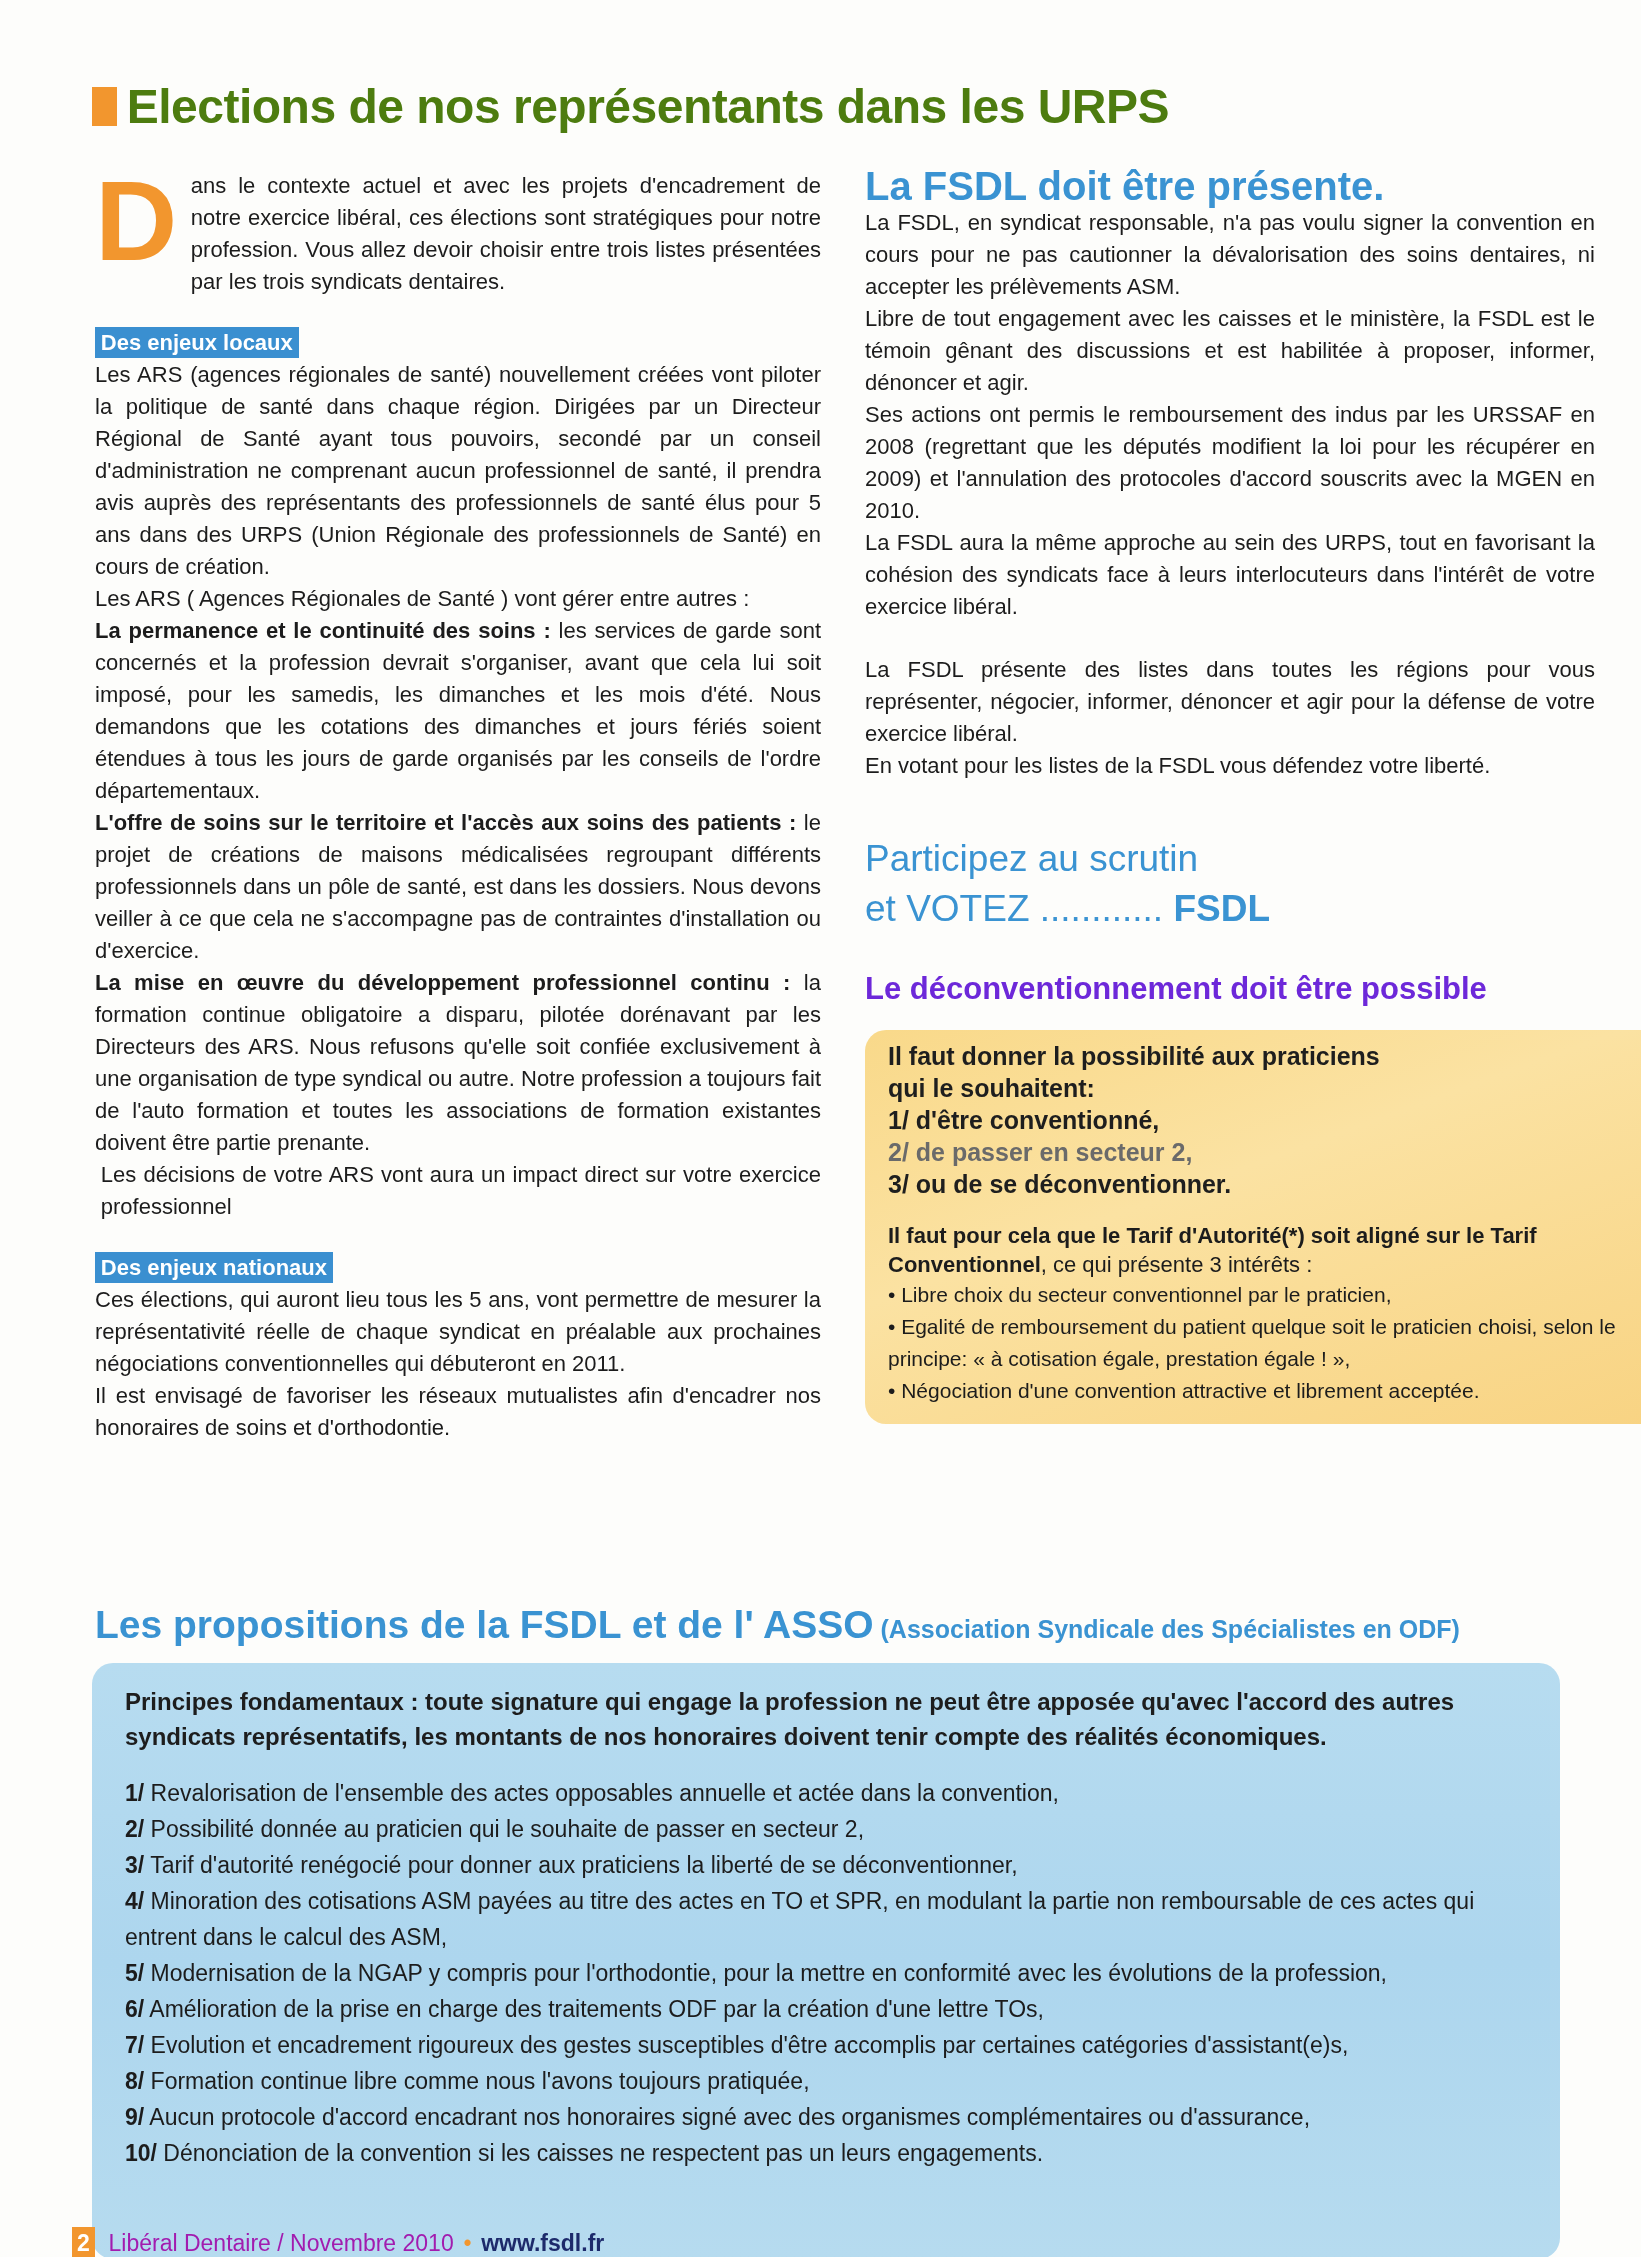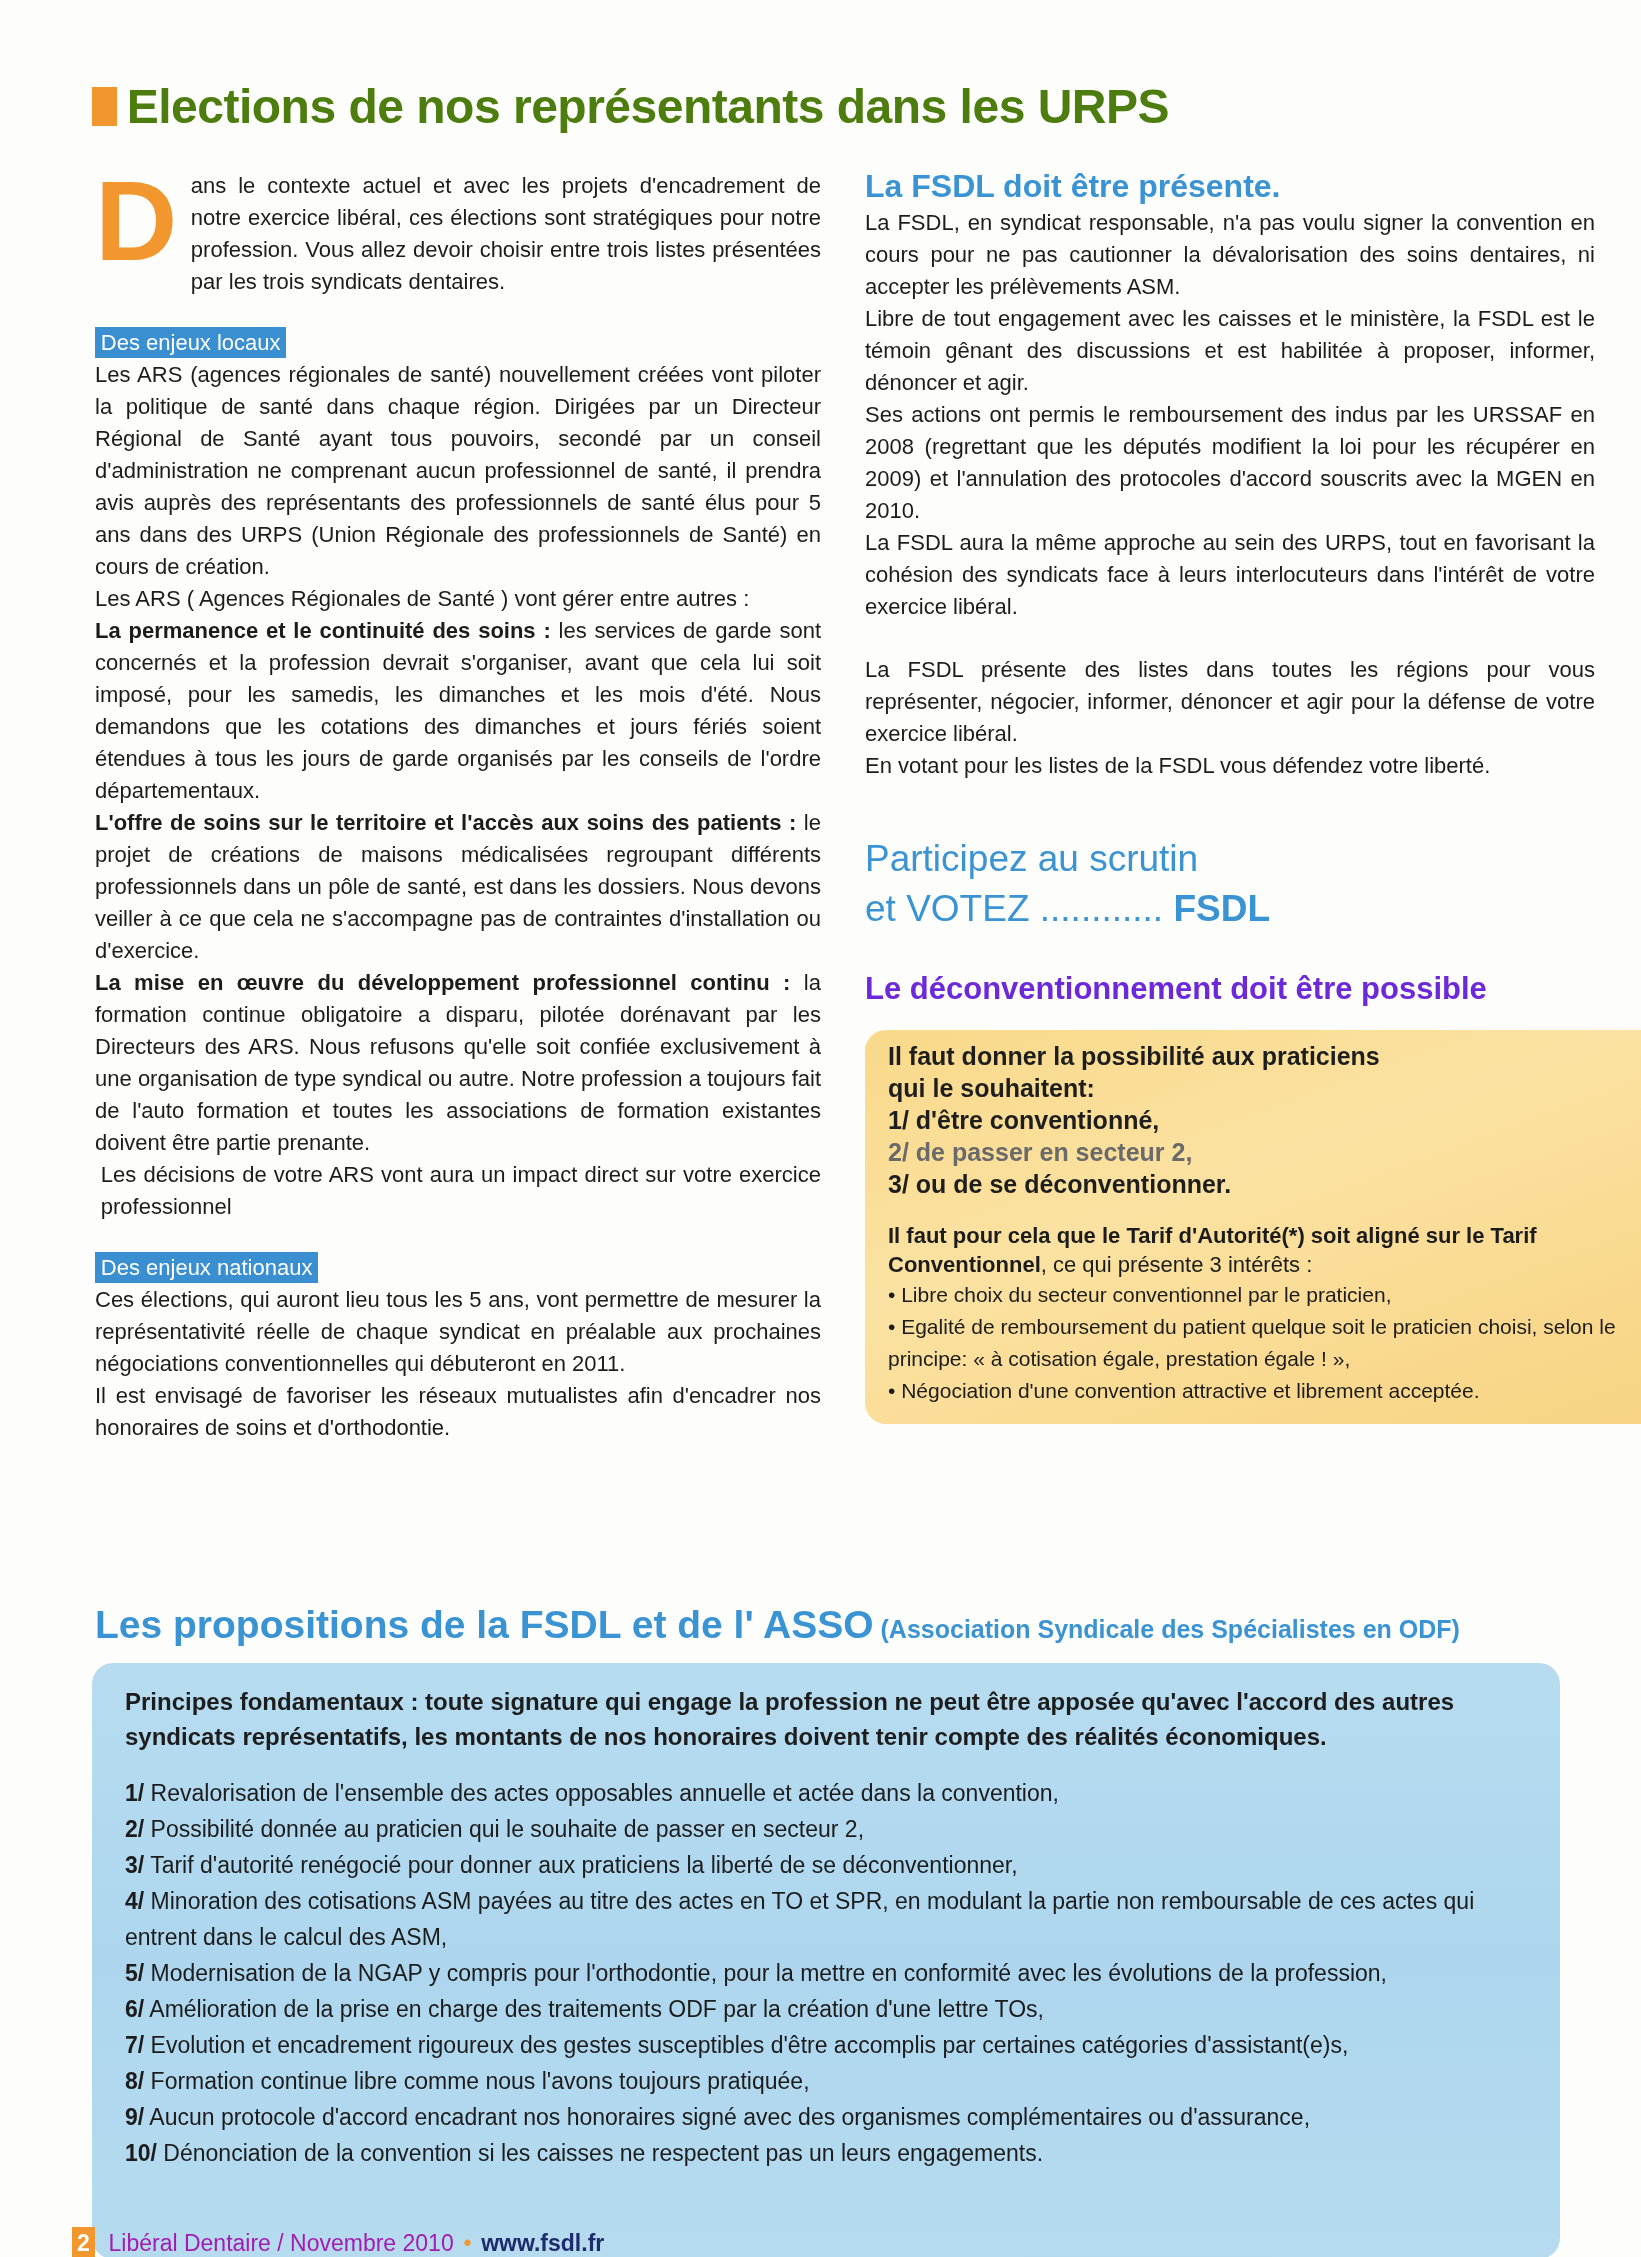--- a/index.html
+++ b/index.html
@@ -16,25 +16,25 @@
   .col { font-size:22px; line-height:32px; }
   .col p { margin:0; text-align:justify; }
   .left { left:95px; top:170px; width:726px; }
   .right { left:865px; top:168px; width:730px; }
   .dropcap {
     float:left; font-size:114px; line-height:97px; color:#f2962e; font-weight:bold;
     margin:1.9px 13.5px 0 0; height:97px;
   }
   .intro { text-indent:0; }
   .label {
-    display:inline-block; background:#3a8fd0; color:#fff; font-weight:normal; font-size:22px;
+    display:inline-block; background:#3a8fd0; color:#fff; font-weight:bold; font-size:22px;
     padding:0 5.8px; line-height:31px; margin-top:29px;
   }
   b { font-weight:bold; }
-  .h2blue { font-size:32px; font-weight:bold; color:#3a93d2; line-height:37px; margin:0 0 1.9px 0; }
+  .h2blue { font-size:40px; font-weight:bold; color:#3a93d2; line-height:37px; margin:0 0 1.9px 0; }
   .gap { height:31px; }
   .vote { font-size:37px; color:#3a93d2; line-height:50px; margin-top:52px; }
   .vote .fsdl { font-weight:bold; }
   .deconv-title { font-size:31px; font-weight:bold; color:#6d28d9; margin-top:35px; line-height:39px; }
   .orange-box {
     margin-top:22px; background:linear-gradient(160deg,#f9d98a 0%, #fbe2a2 40%, #f8d382 100%);
     border-radius:21px; padding:9.7px 23px 17.4px 23px; width:814px; box-sizing:border-box;
   }
   .orange-box .big { font-size:25px; font-weight:bold; line-height:32px; color:#1e1e1e; }
   .orange-box .big.grey { color:#6a6a6a; }

